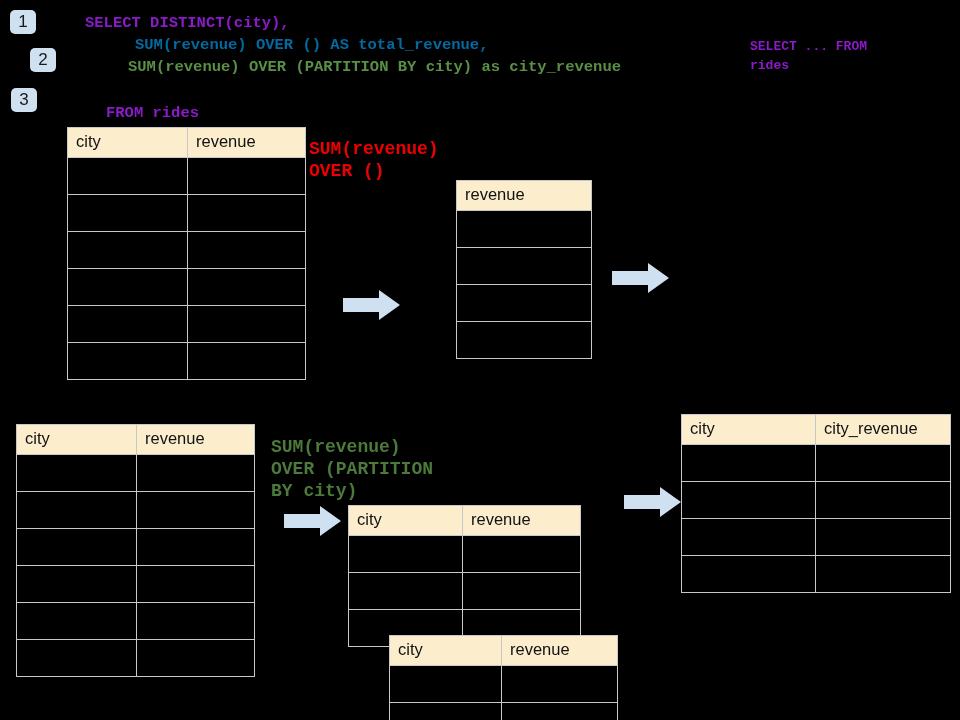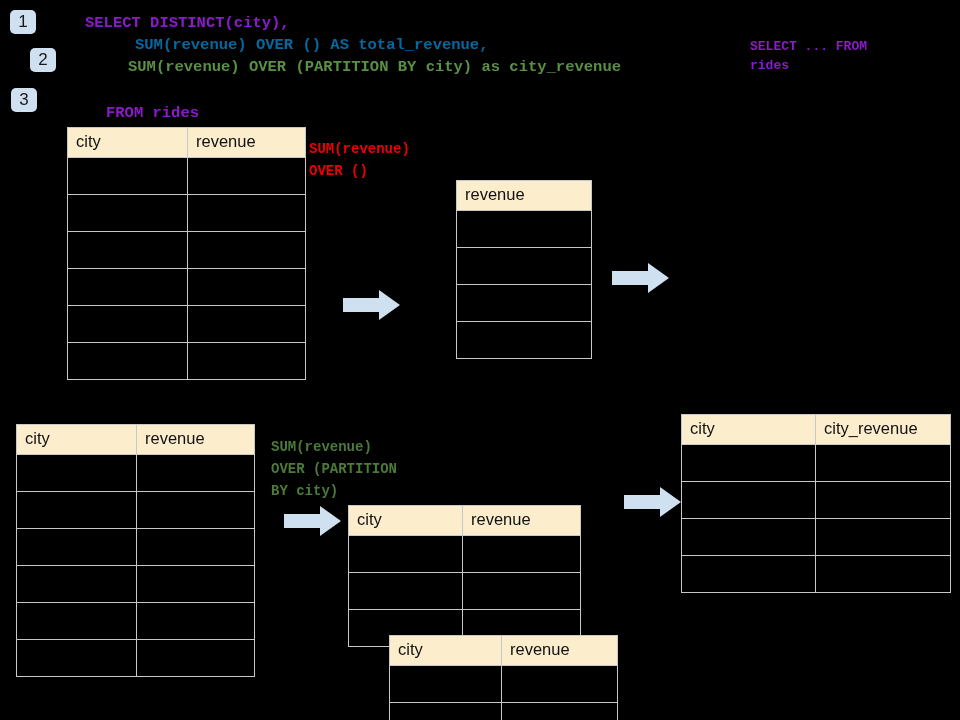--- a/index.html
+++ b/index.html
@@ -40,21 +40,21 @@
     font-weight: bold;
     letter-spacing: 0px;
   }
   .sql-purple { color: #8b1ac9; }
   .sql-red    { color: #0369a1; margin-left: 7px; }
   .sql-green  { color: #5a8f46; }
 
   .annot {
     position: absolute;
     font-family: "Liberation Mono", monospace;
-    font-size: 14px;
+    font-size: 18px;
     line-height: 22px;
     white-space: pre;
     font-weight: bold;
   }
   .annot-red   { color: #ee0000; }
   .annot-green { color: #4b7a3a; }
   .annot-purple{ color: #8b1ac9; font-size: 13px; line-height: 19px; }
 
   
   .tbl {

